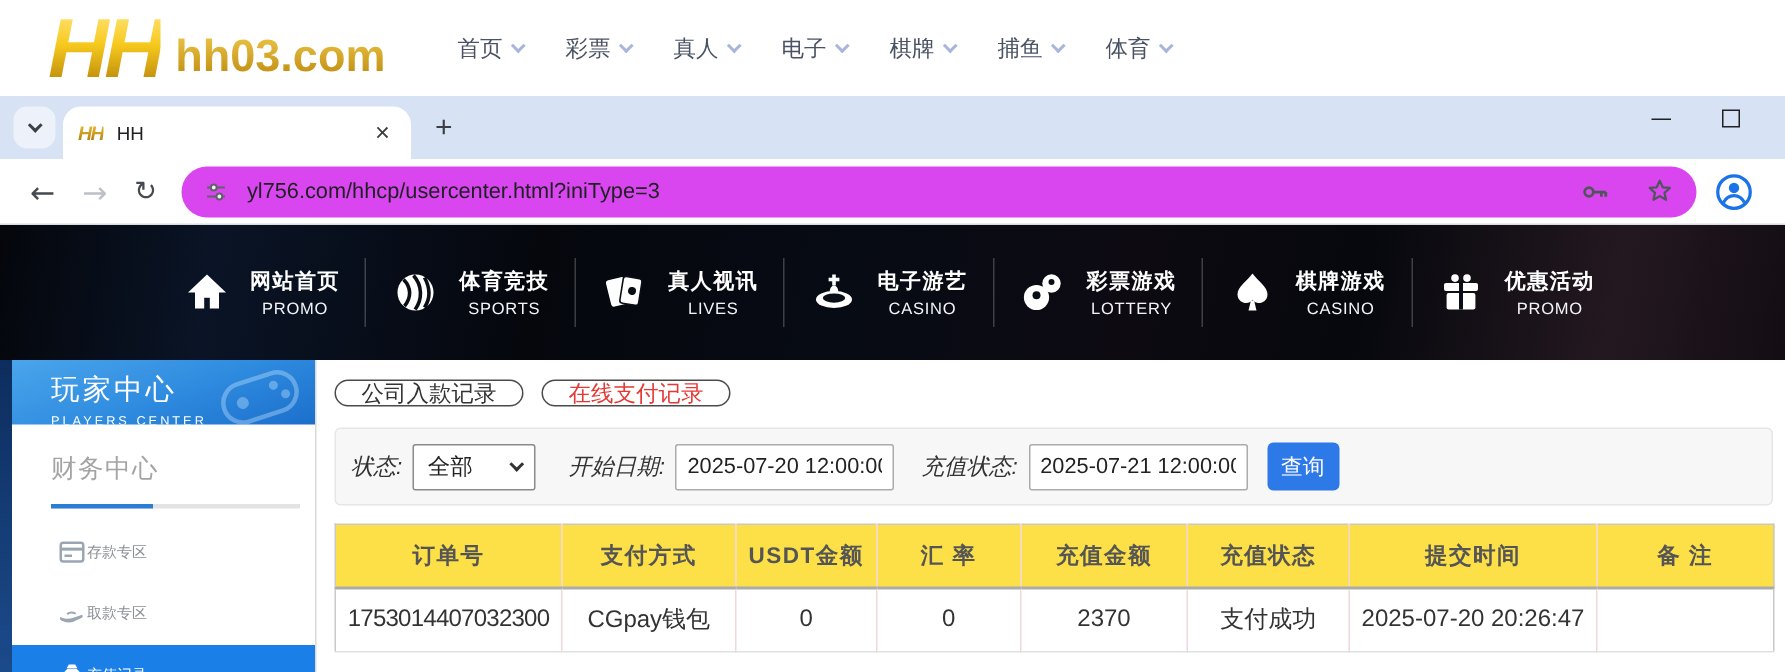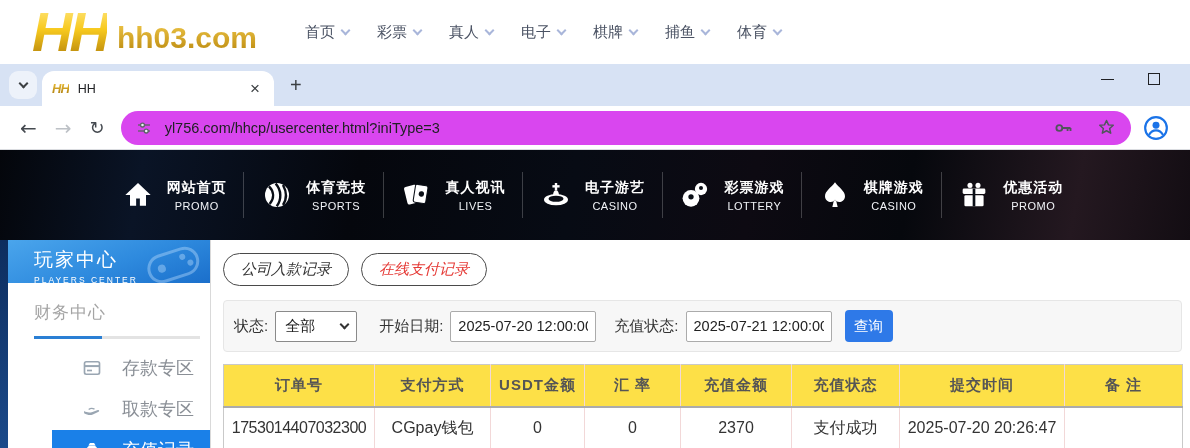--- a/index.html
+++ b/index.html
@@ -65,34 +65,34 @@
   .left-strip { width:8px; height:100%; background:linear-gradient(180deg,#0d2d5e,#1b4a8a); flex:0 0 auto; }
   .sidebar { width:203px; flex:0 0 auto; border-right:1px solid #d9d9d9; position:relative; background:#fff; }
   .sb-header { height:43px; background:linear-gradient(160deg,#4aa5ec 0%,#2e8ade 55%,#1b6fcb 100%);
     color:#fff; padding:7px 0 0 26px; position:relative; overflow:hidden; }
   .sb-title-zh { font-size:19px; letter-spacing:2px; }
   .sb-title-en { font-size:8.5px; letter-spacing:2px; margin-top:2px; }
   .gamepad { position:absolute; right:8px; top:4px; opacity:.4; transform:rotate(-18deg); }
   .sb-section { margin:18px 0 0 26px; font-size:17px; color:#a4a4a4; letter-spacing:1px; }
   .sb-underline { margin:12px 10px 0 26px; height:3px; background:#e3e3e3; position:relative; }
   .sb-underline-blue { position:absolute; left:0; top:0; width:68px; height:3px; background:#2a7fd4; }
-  .sb-item { display:flex; align-items:center; gap:20px; padding-left:30px; height:24px; margin-top:17px;
-    font-size:18px; color:#8a8f96; cursor:pointer;margin-left:44px; }
+  .sb-item { display:flex; align-items:center; padding-left:30px; height:24px; margin-top:17px;
+    font-size:10px; color:#8a8f96; cursor:pointer; }
   .sb-item .sb-ico { width:20px; height:20px; flex:0 0 auto; }
   .sb-item.active { background:#1a80e8; color:#fff; height:40px; margin-top:9px; padding-left:30px; position:relative; }
 
   .main { flex:1; padding:13px 4px 0 12px; }
   .tabs-row { display:flex; gap:12px; margin-bottom:14px; }
-  .pill { height:33px; border:1.5px solid #4a4a4a; border-radius:17px; display:flex; align-items:center;
-    padding:0 17px; font-size:15px; color:#333; background:#fff; cursor:pointer;font-style:italic; }
+  .pill { height:18px; border:1.5px solid #4a4a4a; border-radius:17px; display:flex; align-items:center;
+    padding:0 17px; font-size:15px; color:#333; background:#fff; cursor:pointer; }
   .pill.red { color:#e53935; }
 
   .filterbox { width:959px; height:52px; background:#f7f7f7; border:1px solid #e6e6e6; border-radius:4px;
     display:flex; align-items:center; padding-left:10px; gap:7px; }
-  .f-label { font-size:15px; color:#333; }
+  .f-label { font-size:15px; color:#333;font-style:italic; }
   .f-select { width:82px; height:31px; border:1px solid #8a8a8a; border-radius:2px; background:#fff;
     display:flex; align-items:center; justify-content:space-between; padding:0 8px 0 9px; font-size:15px; color:#222; }
   .f-select .chev3 { width:7px; height:7px; border-right:2px solid #333; border-bottom:2px solid #333;
     transform:rotate(45deg); margin-top:-3px; }
   .f-input { width:146px; height:31px; border:1px solid #ababab; border-radius:2px; background:#fff;
     font-size:14.5px; color:#222; padding:0 7px; font-family:"Liberation Sans",sans-serif; }
   .f-btn { width:48px; height:32px; background:#2e79e8; color:#fff; border:none; border-radius:4px;
     font-size:14.5px; margin-left:6px; cursor:pointer; font-family:"Liberation Sans",sans-serif; }
   .gap1 { width:8px; } .gap2 { width:4px; }
 

